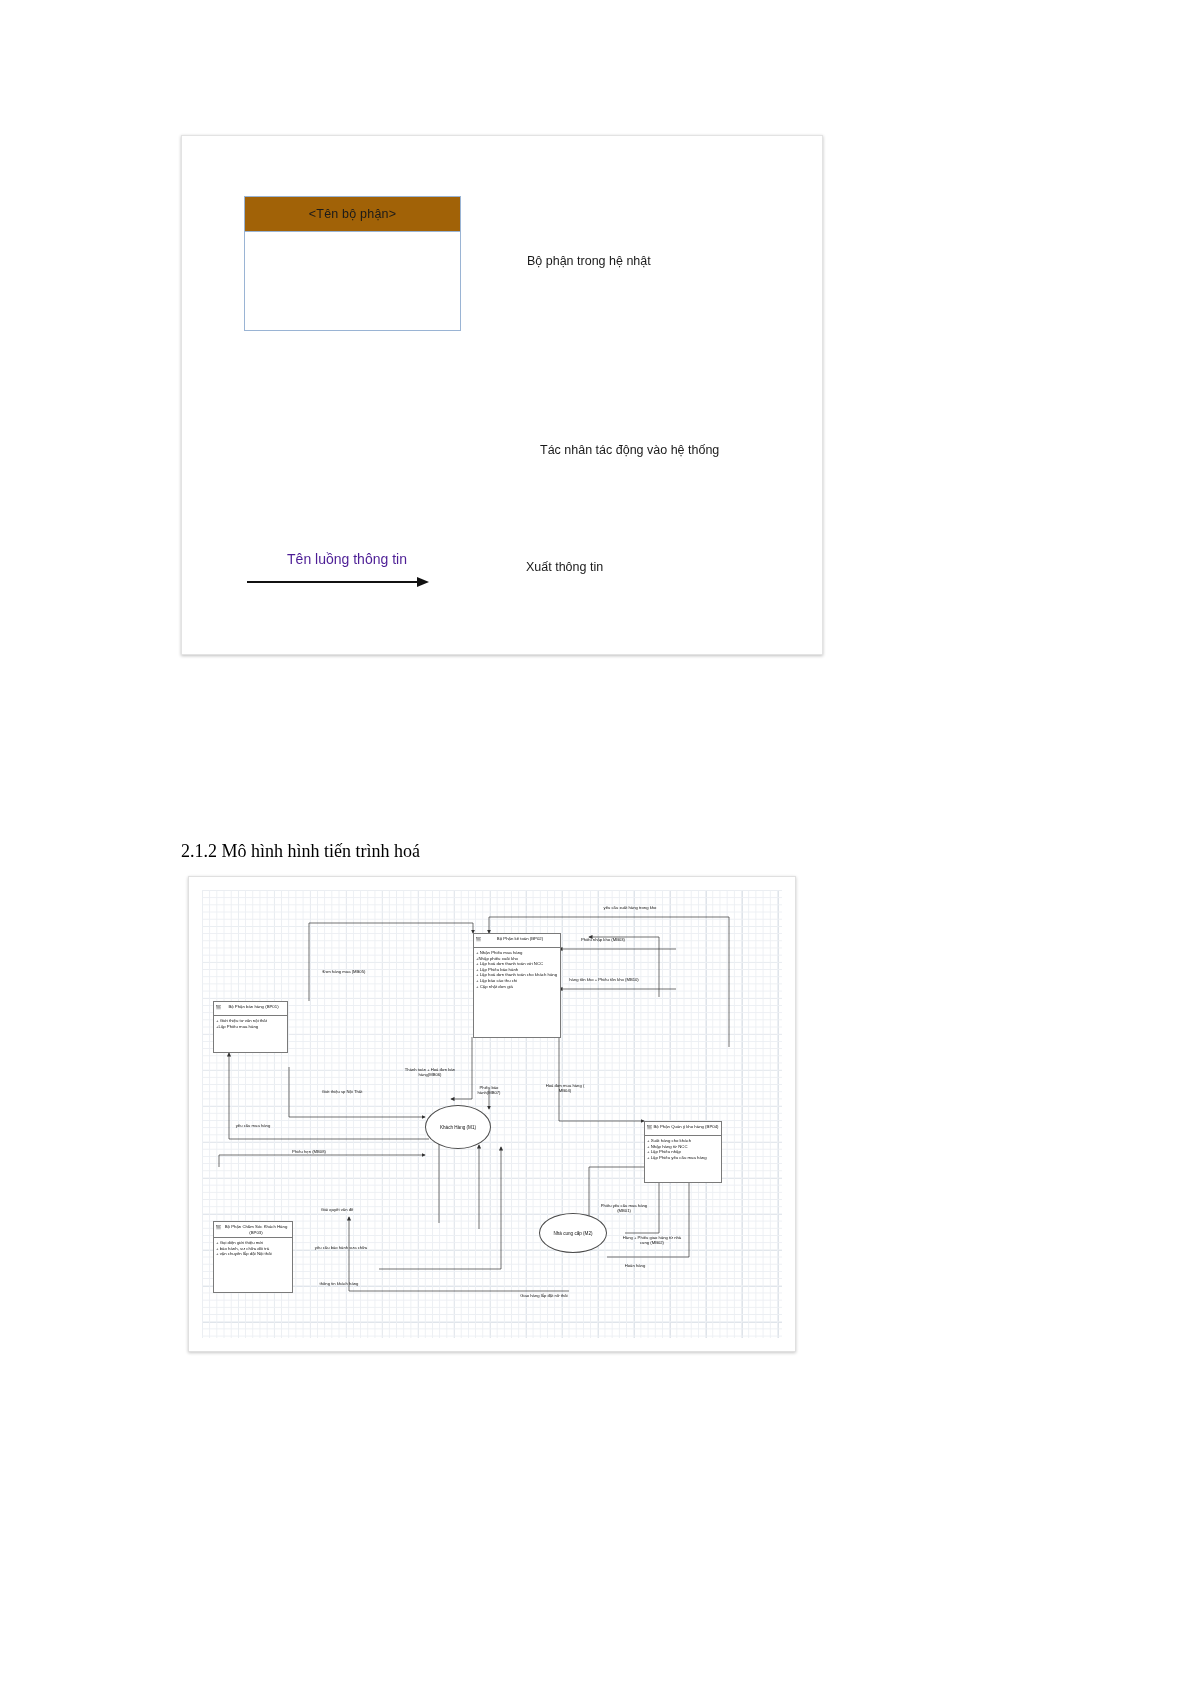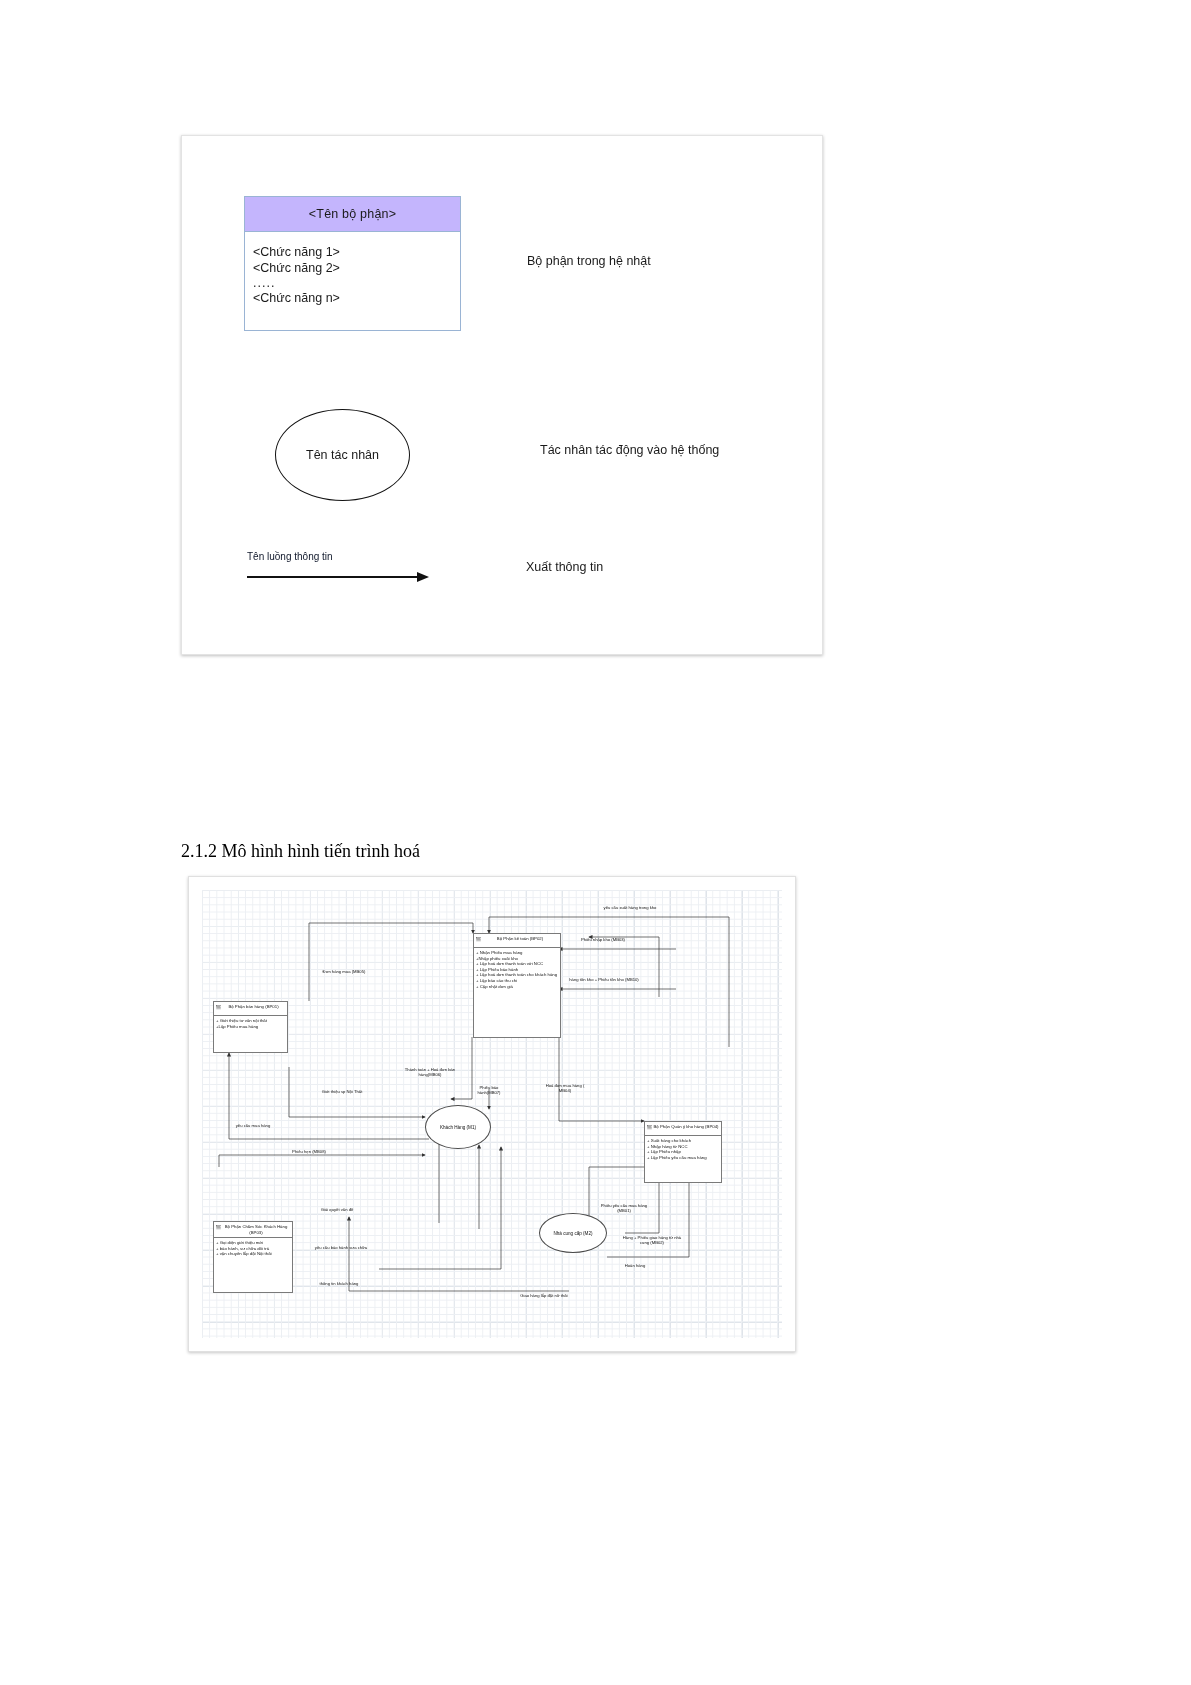--- a/index.html
+++ b/index.html
@@ -6,30 +6,30 @@
   body{width:1191px;height:1685px;position:relative;font-family:"Liberation Sans",sans-serif;color:#000;}
 
   
   #legend-figure{
     position:absolute;left:181px;top:135px;width:640px;height:518px;
     background:#fff;border:1px solid #e3e3e3;
     box-shadow:0 1px 3px rgba(0,0,0,.25);
     overflow:hidden;
   }
   .dept-box{position:absolute;left:62px;top:60px;width:215px;height:133px;border:1px solid #9ab4d4;background:#fff;}
-  .dept-box .dept-title{height:34px;background:#c4b5fd;border-bottom:1px solid #9ab4d4;
+  .dept-box .dept-title{height:34px;background:#a16207;border-bottom:1px solid #9ab4d4;
       display:flex;align-items:center;justify-content:center;font-size:12.5px;color:#1a1a1a;letter-spacing:.2px;}
   .dept-box .dept-body{padding:12px 0 0 8px;font-size:12.5px;line-height:16px;color:#1a1a1a;}
   .dept-box .dept-body .dots{font-size:12.5px;letter-spacing:1px;display:block;line-height:14px;}
 
   .actor-ellipse{position:absolute;left:93px;top:273px;width:133px;height:90px;border:1.4px solid #111;border-radius:50%;
       display:flex;align-items:center;justify-content:center;font-size:12.5px;color:#1a1a1a;}
 
   .flow-wrap{position:absolute;left:65px;top:415px;width:200px;}
-  .flow-label{font-size:10px;color:#0f172a;margin-bottom:10px;}
+  .flow-label{font-size:14px;color:#4c1d95;text-align:center;margin-bottom:10px;}
   .flow-arrow{position:relative;height:10px;}
   .flow-arrow .line{position:absolute;left:0;top:4px;width:175px;height:1.6px;background:#111;}
   .flow-arrow .head{position:absolute;left:170px;top:0;width:0;height:0;
       border-top:5px solid transparent;border-bottom:5px solid transparent;border-left:12px solid #111;}
 
   .legend-desc{position:absolute;font-size:12.5px;color:#1a1a1a;}
   #desc-dept{left:345px;top:118px;}
   #desc-actor{left:358px;top:307px;}
   #desc-flow{left:344px;top:424px;}
 
@@ -66,30 +66,23 @@
 
   .flabel{position:absolute;font-size:4.2px;line-height:5.2px;color:#111;text-align:center;background:transparent;}
 </style>
 </head>
 <body>
 
 <div id="legend-figure">
 
   <div class="dept-box">
     <div class="dept-title">&lt;Tên bộ phận&gt;</div>
-    <div class="dept-body">
-      <div>&lt;Chức năng 1&gt;</div>
-      <div>&lt;Chức năng 2&gt;</div>
-      <span class="dots">.....</span>
-      <div>&lt;Chức năng n&gt;</div>
-    </div>
   </div>
   <div class="legend-desc" id="desc-dept">Bộ phận trong hệ nhật</div>
 
-  <div class="actor-ellipse">Tên tác nhân</div>
   <div class="legend-desc" id="desc-actor">Tác nhân tác động vào hệ thống</div>
 
   <div class="flow-wrap">
     <div class="flow-label">Tên luồng thông tin</div>
     <div class="flow-arrow">
       <div class="line"></div>
       <div class="head"></div>
     </div>
   </div>
   <div class="legend-desc" id="desc-flow">Xuất thông tin</div>

